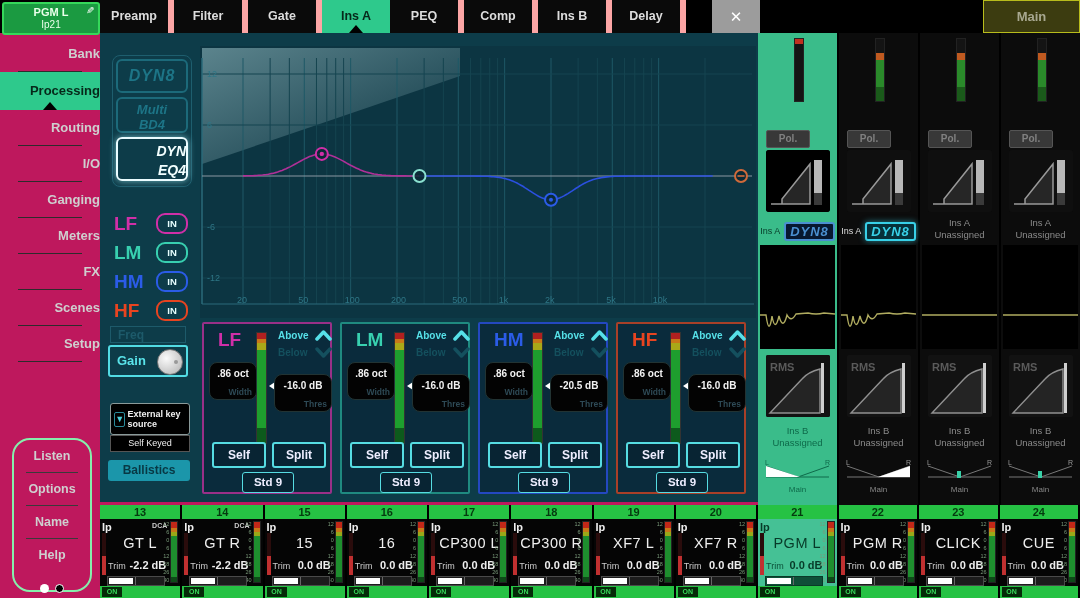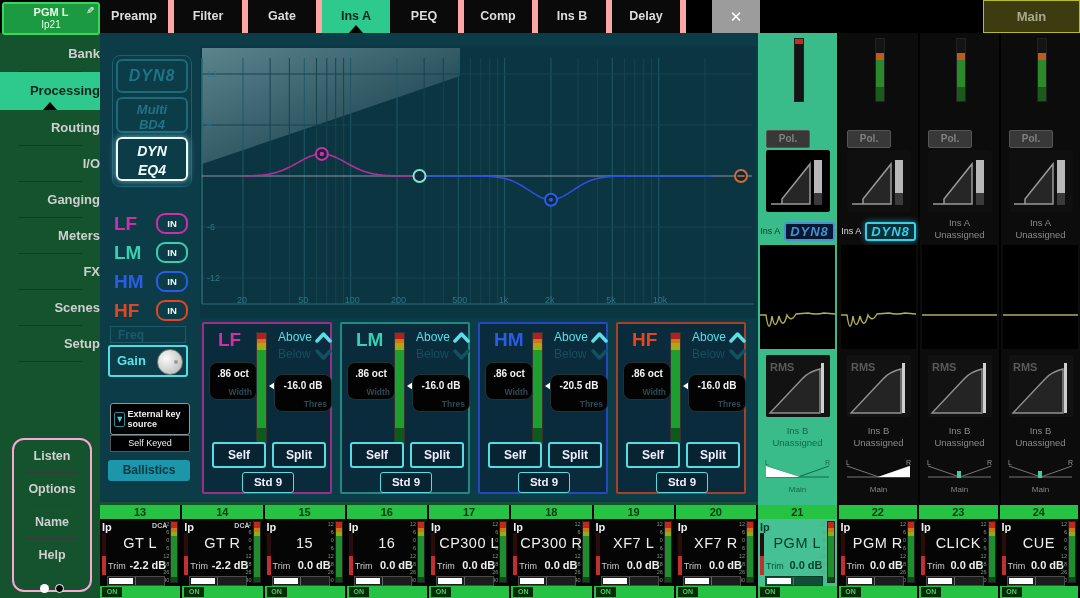--- a/index.html
+++ b/index.html
@@ -1,16 +1,16 @@
 <!DOCTYPE html>
 <html><head>
 <meta charset="utf-8">
 <style>
   html,body{margin:0;padding:0;background:#000;}
-  .root{position:relative;width:1080px;height:598px;background:#14532d;overflow:hidden;
+  .root{position:relative;width:1080px;height:598px;background:#be185d;overflow:hidden;
         font-family:"Liberation Sans","DejaVu Sans",sans-serif;-webkit-font-smoothing:antialiased;}
 
   
   .topbar{position:absolute;left:0;top:0;width:1080px;height:33px;background:#000;}
   .ch-btn{position:absolute;left:2px;top:2px;width:94px;height:29px;background:#1b9a41;
           border:2px solid #35d85a;border-radius:3px;color:#eaffea;text-align:center;cursor:pointer;}
   .ch-name{font-size:11px;font-weight:bold;line-height:13px;margin-top:2px;}
   .ch-id{font-size:10px;line-height:11px;}
   .pencil{position:absolute;right:4px;top:1px;font-size:10px;color:#fff;transform:scaleX(-1);}
   .tabs{position:absolute;left:100px;top:0;height:33px;display:flex;}
@@ -23,39 +23,39 @@
              font-size:15px;font-weight:bold;text-align:center;line-height:33px;cursor:pointer;}
   .main-btn{position:absolute;right:0;top:0;width:95px;height:31px;background:#3c3c10;border:1px solid #b8bc1c;
             color:#a8a890;font-size:13px;font-weight:bold;text-align:center;line-height:31px;cursor:pointer;}
 
   
   .sidebar{position:absolute;left:0;top:36px;width:100px;}
   .side-item{height:36px;line-height:36px;text-align:right;color:#cfcfcf;font-size:13px;font-weight:bold;
              position:relative;cursor:pointer;}
   .side-item .sep{position:absolute;left:18px;right:18px;bottom:0;height:1px;background:#2c2c2c;}
   .side-item.active{background:#2ec98c;color:#06281a;height:38px;line-height:38px;}
-  .side-group{position:absolute;left:12px;top:438px;width:76px;height:150px;border:2px solid #f9a8d4;
-              border-radius:12px;}
+  .side-group{position:absolute;left:12px;top:438px;width:76px;height:150px;border:2px solid #86efac;
+              border-radius:18px;}
   .grp-item{height:33px;line-height:33px;text-align:center;color:#cfcfcf;font-size:12.5px;font-weight:bold;
             position:relative;cursor:pointer;}
   .grp-item .sep{position:absolute;left:12px;right:12px;bottom:0;height:1px;background:#3a3a3a;}
   .grp-dots{position:absolute;left:0;right:0;bottom:-7px;text-align:center;}
   .dot{display:inline-block;width:9px;height:9px;border-radius:50%;margin:0 3px;background:#000;}
   .dot.filled{background:#fff;}
   .dot.empty{border:1.5px solid #fff;width:7px;height:7px;}
 
   
   .plugin{position:absolute;left:100px;top:33px;width:658px;height:469px;background:#0d3c49;}
   .logos{position:absolute;left:12px;top:22px;width:80px;height:132px;border:1px solid #1e5e6e;border-radius:8px;padding:3px;box-sizing:border-box;}
   .logo{border:2px solid #1c6a7a;border-radius:6px;color:#1d7587;text-align:center;font-weight:bold;
         font-style:italic;margin-bottom:4px;}
   .logo-dyn8{height:30px;line-height:30px;font-size:16px;letter-spacing:1px;}
   .logo-mbd4{height:36px;font-size:13px;line-height:15px;padding-top:3px;box-sizing:border-box;}
   .logo-eq4{height:44px;border-color:#eafcff;color:#f2ffff;box-shadow:0 0 7px rgba(150,230,240,.7);
-            font-size:14px;line-height:19px;padding-top:3px;box-sizing:border-box;margin-bottom:0;}
+            font-size:14px;line-height:19px;padding-top:3px;box-sizing:border-box;margin-bottom:0;text-align:right;}
   .band-rows{position:absolute;left:14px;top:176px;width:80px;}
   .band-row{height:29px;display:flex;align-items:center;}
   .band-lbl{width:42px;font-size:19px;font-weight:bold;}
   .in-btn{width:28px;height:17px;border-width:2px;border-style:solid;border-radius:9px;color:#e8ffff;
           font-size:9.5px;font-weight:bold;text-align:center;line-height:17px;cursor:pointer;}
   .freq-box{position:absolute;left:10px;top:293px;width:76px;height:17px;border:1px solid #1d5a6a;
             color:#1d5a6a;font-size:12px;font-weight:bold;line-height:17px;padding-left:7px;box-sizing:border-box;}
   .gain-box{position:absolute;left:8px;top:312px;width:80px;height:32px;border:2px solid #52dce4;border-radius:3px;
             color:#5ae4ea;font-size:13px;font-weight:bold;line-height:28px;padding-left:7px;box-sizing:border-box;cursor:pointer;}
   .knob{position:absolute;right:3px;top:2px;width:24px;height:24px;border-radius:50%;
@@ -76,21 +76,21 @@
   .panels{position:absolute;left:102px;top:289px;width:546px;height:172px;display:flex;gap:8px;}
   .panel{position:relative;width:130px;height:172px;background:#0a2b3c;border:2px solid;border-radius:2px;box-sizing:border-box;}
   .p-label{position:absolute;left:14px;top:5px;font-size:19px;font-weight:bold;}
   .p-meter{position:absolute;left:52px;top:8px;width:11px;height:112px;border:1px solid #333;box-sizing:border-box;
      background:linear-gradient(#b02020 0 5%,#c87818 5% 9%,#a8a818 9% 15%,#1e9e2e 15% 86%,#0d5a1c 86% 100%);}
   .arr-l{position:absolute;left:44px;top:58px;width:0;height:0;border-top:4px solid transparent;
          border-bottom:4px solid transparent;border-left:6px solid #fff;}
   .arr-r{position:absolute;left:65px;top:58px;width:0;height:0;border-top:4px solid transparent;
          border-bottom:4px solid transparent;border-right:6px solid #fff;}
   .ab-row{position:absolute;left:74px;width:54px;display:flex;align-items:center;justify-content:space-between;}
-  .ab-txt{font-size:12px;font-weight:normal;}
+  .ab-txt{font-size:10px;font-weight:bold;}
   .vbox{position:absolute;background:#030303;border:1px solid #233;border-radius:8px;}
   .vbox .val{color:#f2f2f2;font-size:10px;font-weight:bold;text-align:center;margin-top:5px;}
   .vbox .sub{position:absolute;right:4px;bottom:2px;color:#2e4a56;font-size:8.5px;font-weight:bold;}
   .cy-btn{position:absolute;border:2px solid #56dce2;border-radius:3px;color:#eef;font-size:12px;font-weight:bold;
           text-align:center;cursor:pointer;background:rgba(0,0,0,.15);}
 
   
   .rstrips{position:absolute;left:758px;top:33px;width:322px;height:472px;display:flex;gap:2px;background:#000;}
   .rstrip{position:relative;width:79px;height:472px;background:#0c0c0c;}
   .rstrip.sel{background:#3abc8a;}

